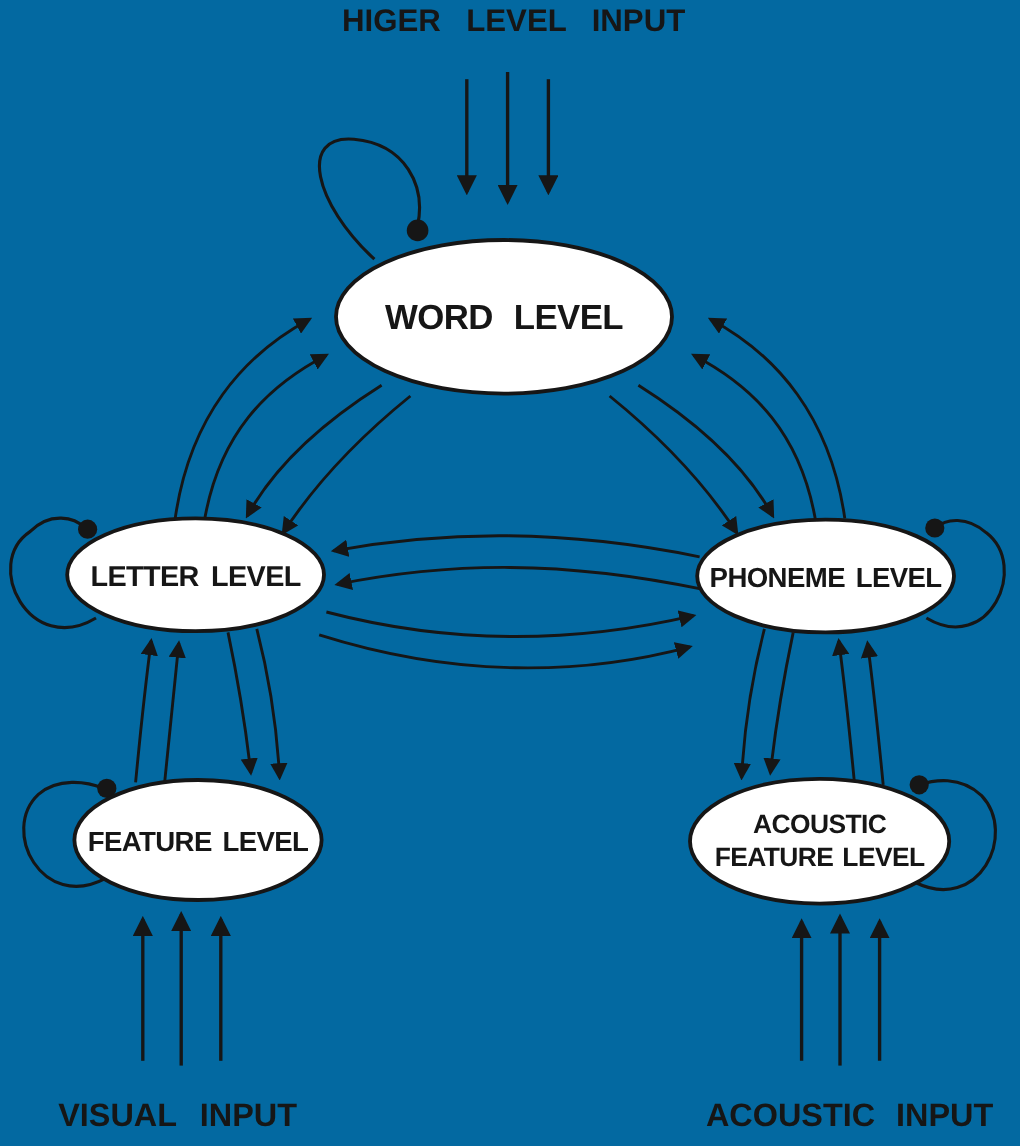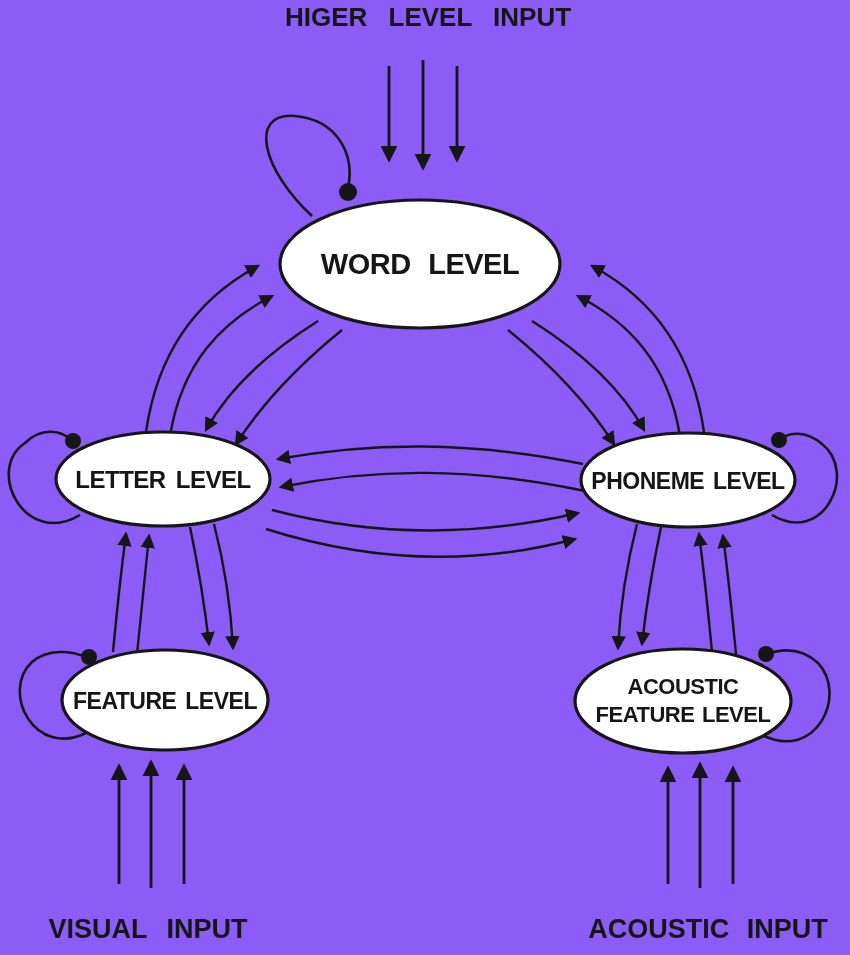--- a/index.html
+++ b/index.html
@@ -4,21 +4,21 @@
 <style>
   html, body {
     margin: 0;
     padding: 0;
     background: #ffffff;
   }
   .page {
     position: relative;
     width: 850px;
     height: 955px;
-    background: #8b5cf6;
+    background: #0369a1;
     font-family: "Liberation Sans", "DejaVu Sans", sans-serif;
     overflow: hidden;
   }
   svg { display: block; }
   .node-ellipse {
     fill: #ffffff;
     stroke: #161616;
     stroke-width: 3.2;
   }
   .edge {

